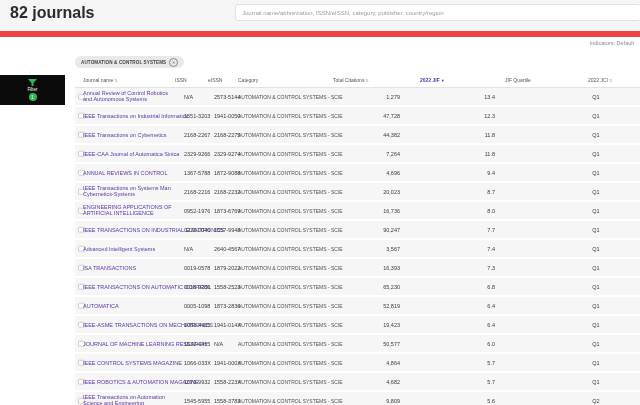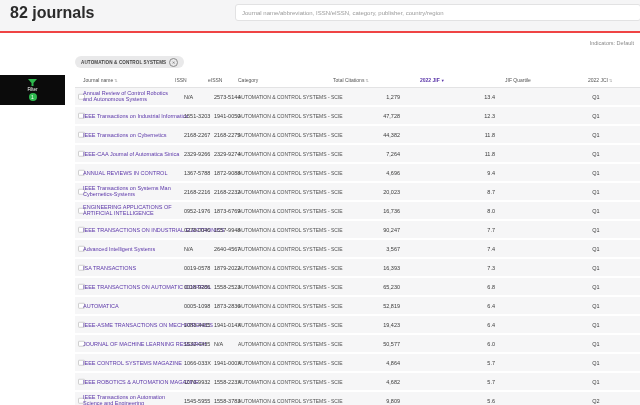--- a/index.html
+++ b/index.html
@@ -1,20 +1,20 @@
 <!DOCTYPE html>
 <html><head>
 <meta charset="utf-8">
 <style>
   html,body{margin:0;padding:0;background:#fff;}
   .stage{position:relative;width:640px;height:405px;overflow:hidden;background:#fff;
          font-family:"Liberation Sans",sans-serif;color:#333;}
   
   .topbar{position:absolute;left:0;top:0;width:640px;height:31px;background:#f5f5f6;
-          border-bottom:2px solid #ef4444;}
+          border-bottom:6px solid #ef4444;}
   .title{position:absolute;left:10px;top:4px;font-size:16px;font-weight:bold;color:#2b2b2b;margin:0;}
   .search{position:absolute;left:235px;top:4px;width:392px;height:15px;border:1px solid #e2e2e3;
           border-radius:3px;background:#fff;font-size:6px;padding:0 6px;color:#555;outline:none;
           font-family:"Liberation Sans",sans-serif;}
   .search::placeholder{color:#9a9a9a;}
   .indicators{position:absolute;top:40px;right:6px;font-size:5.5px;color:#8a8a8a;}
   
   .chip{position:absolute;left:75px;top:56px;height:12px;background:#e9e9ea;border-radius:7px;
         display:flex;align-items:center;gap:3px;padding:0 6px;font-size:4.6px;font-weight:bold;
         color:#444;letter-spacing:.1px;cursor:pointer;}

